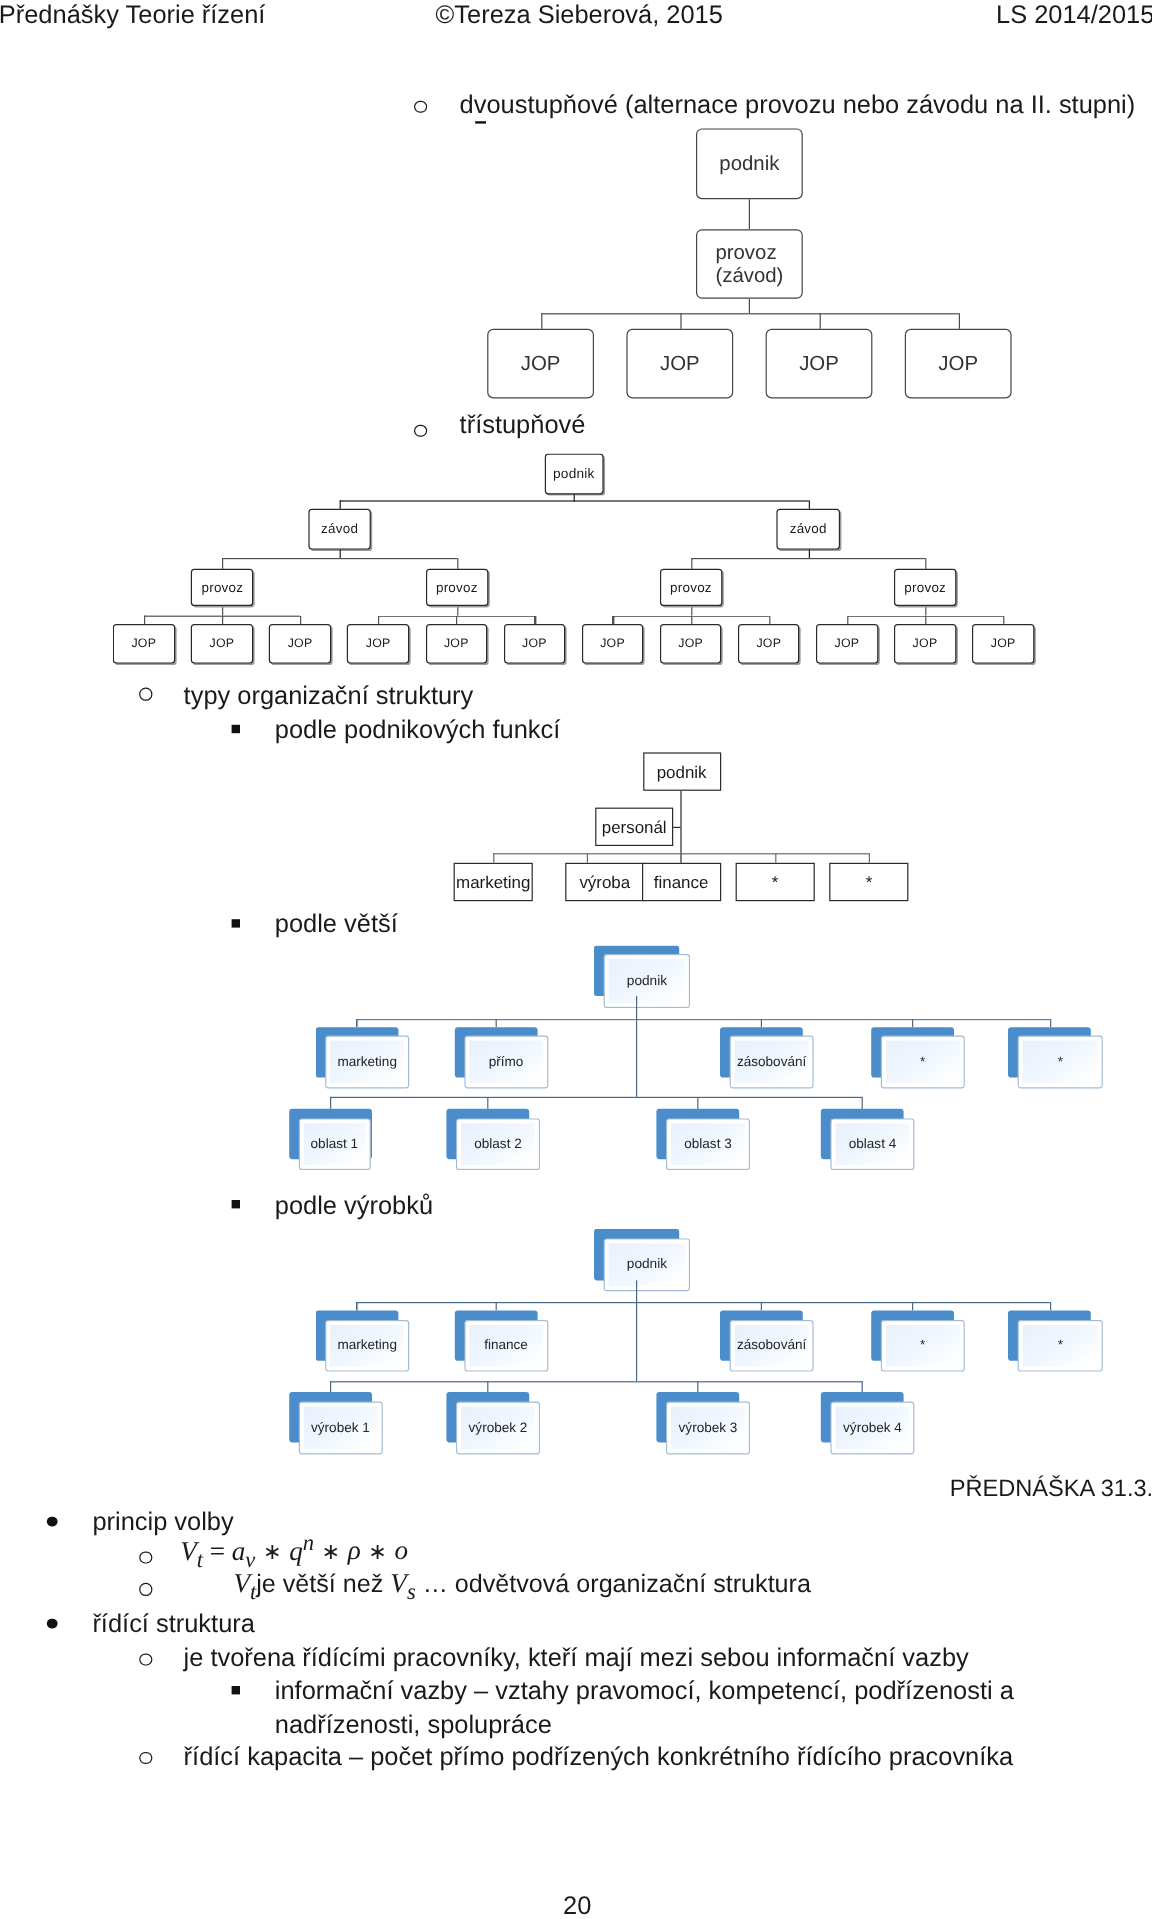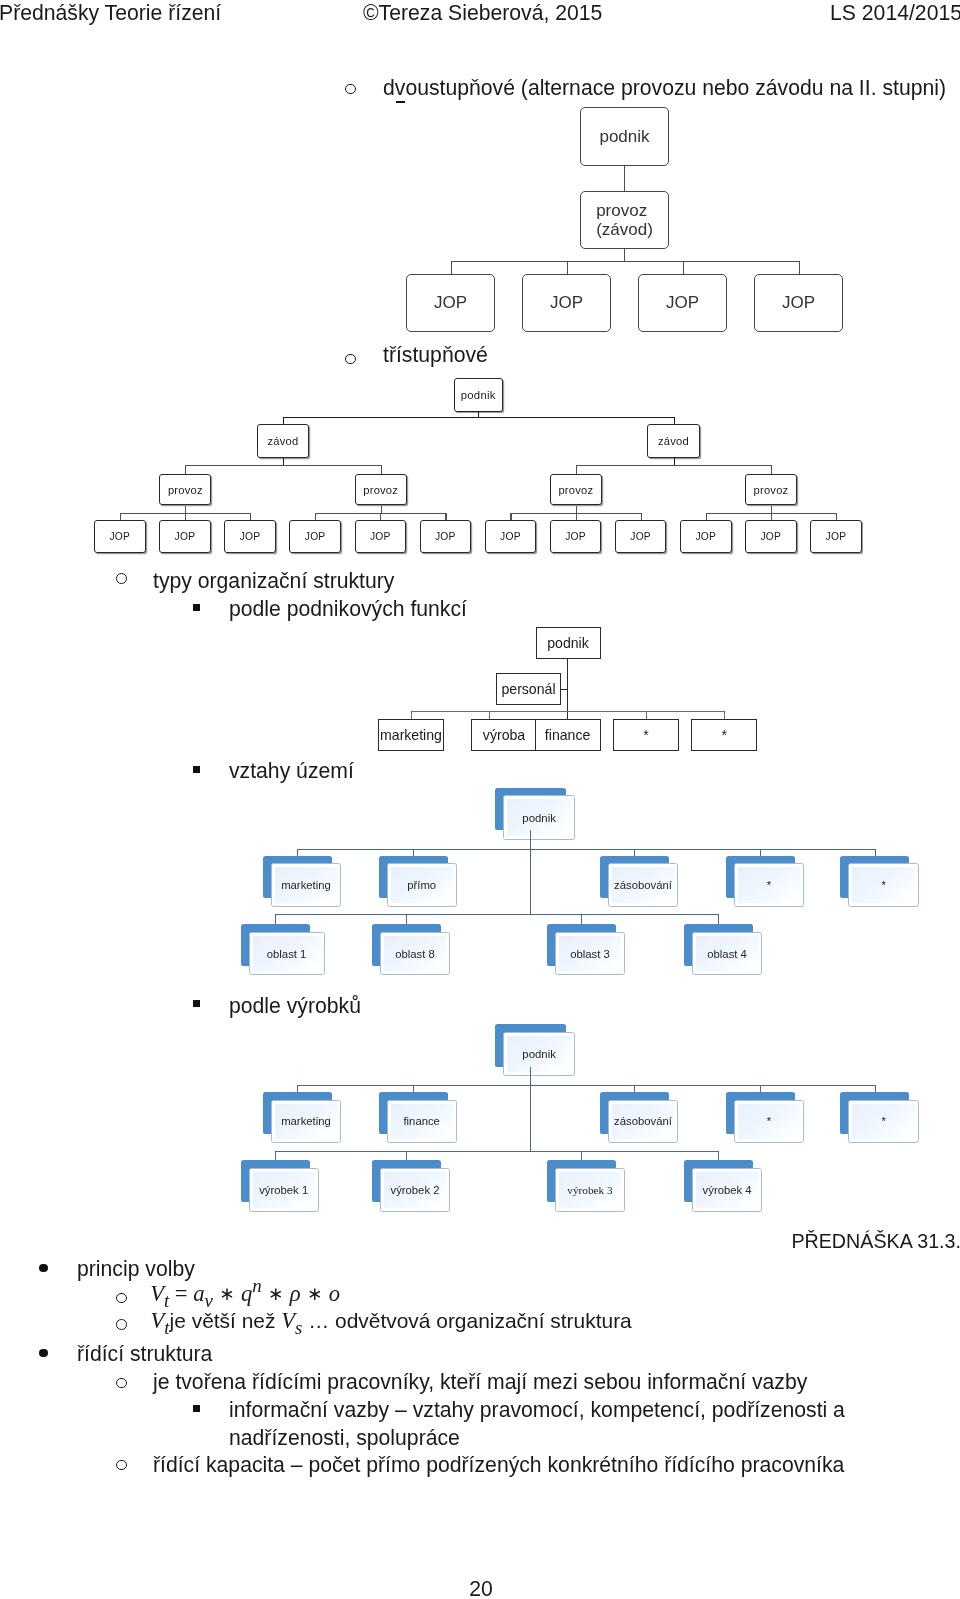--- a/index.html
+++ b/index.html
@@ -76,37 +76,37 @@
       <div class="li" style="left:0;top:0;">
         <div class="bul bul-circ" style="left:116px;top:573px;"></div>
         <div class="txt" style="left:153px;top:567px;">typy organizační struktury</div>
       </div>
       <div class="li" style="left:0;top:0;">
         <div class="bul bul-sq" style="left:193px;top:603.8px;"></div>
         <div class="txt" style="left:229px;top:595px;">podle podnikových funkcí</div>
       </div>
       <div class="li" style="left:0;top:0;">
         <div class="bul bul-sq" style="left:193px;top:765.8px;"></div>
-        <div class="txt" style="left:229px;top:757px;">vztahy území</div>
+        <div class="txt" style="left:229px;top:757px;">podle větší</div>
       </div>
       <div class="li" style="left:0;top:0;">
         <div class="bul bul-sq" style="left:193px;top:1000.2px;"></div>
         <div class="txt" style="left:229px;top:991.5px;">podle výrobků</div>
       </div>
       <div class="li" style="left:0;top:0;">
         <div class="bul bul-disc" style="left:39px;top:1263.6px;"></div>
         <div class="txt" style="left:77px;top:1255px;">princip volby</div>
       </div>
       <div class="li" style="left:0;top:0;">
         <div class="bul bul-circ" style="left:116px;top:1292.7px;"></div>
         <div class="txt" style="left:150.2px;top:1277px;font-family:'Liberation Serif',serif;font-style:italic;font-size:22.6px;line-height:1;"><span>V<sub>t</sub></span><span style="font-style:normal;padding:0 5.6px">=</span><span>a<sub>v</sub></span><span style="font-style:normal;font-size:0.82em;padding:0 6.3px;position:relative;top:-1px;">∗</span><span>q<sup>n</sup></span><span style="font-style:normal;font-size:0.82em;padding:0 6.3px;position:relative;top:-1px;">∗</span><span>ρ</span><span style="font-style:normal;font-size:0.82em;padding:0 6.3px;position:relative;top:-1px;">∗</span><span>o</span></div>
       </div>
       <div class="li" style="left:0;top:0;">
         <div class="bul bul-circ" style="left:116px;top:1319px;"></div>
-        <div class="txt" style="left:150.5px;top:1307px;font-size:20.95px;"><span style="font-family:'Liberation Serif',serif;font-style:italic;font-size:22.6px;line-height:1;">V<sub>t</sub></span><span>je větší než </span><span style="font-family:'Liberation Serif',serif;font-style:italic;font-size:22.6px;line-height:1;">V<sub>s</sub></span><span> … odvětvová organizační struktura</span></div>
+        <div class="txt" style="left:150.5px;top:1307px;font-size:20.95px;"><span style="font-family:'Liberation Serif',serif;font-style:italic;font-size:22.6px;line-height:1;margin-left:44px;">V<sub>t</sub></span><span>je větší než </span><span style="font-family:'Liberation Serif',serif;font-style:italic;font-size:22.6px;line-height:1;">V<sub>s</sub></span><span> … odvětvová organizační struktura</span></div>
       </div>
       <div class="li" style="left:0;top:0;">
         <div class="bul bul-disc" style="left:39px;top:1348.6px;"></div>
         <div class="txt" style="left:77px;top:1340px;">řídící struktura</div>
       </div>
       <div class="li" style="left:0;top:0;">
         <div class="bul bul-circ" style="left:116px;top:1377.5px;"></div>
         <div class="txt" style="left:153px;top:1368px;">je tvořena řídícími pracovníky, kteří mají mezi sebou informační vazby</div>
       </div>
       <div class="li" style="left:0;top:0;">
@@ -217,29 +217,29 @@
         <div class="sbox" style="left:840.4px;top:855.5px;width:78px;height:51.5px;">
           <div class="sh" style="width:69px;height:42px;"></div>
           <div class="fr" style="left:8.1px;top:7.9px;width:70.2px;height:43.5px;font-size:11.3px;">
             <span>*</span>
           </div>
         </div>
         <div class="bln" style="left:275.4px;top:914.3px;width:443.5px;height:1px;"></div>
         <div class="bln" style="left:275px;top:914.3px;width:1px;height:9.600000000000023px;"></div>
         <div class="sbox" style="left:240.5px;top:923.9px;width:78px;height:51.5px;">
           <div class="sh" style="width:69px;height:42px;"></div>
-          <div class="fr" style="left:8.1px;top:7.9px;width:76px;height:43.5px;font-size:11.3px;">
+          <div class="fr" style="left:8.1px;top:7.9px;width:60px;height:43.5px;font-size:11.3px;">
             <span>oblast 1</span>
           </div>
         </div>
         <div class="bln" style="left:406.3px;top:914.3px;width:1px;height:9.600000000000023px;"></div>
         <div class="sbox" style="left:371.8px;top:923.9px;width:78px;height:51.5px;">
           <div class="sh" style="width:69px;height:42px;"></div>
           <div class="fr" style="left:8.1px;top:7.9px;width:70.2px;height:43.5px;font-size:11.3px;">
-            <span>oblast 8</span>
+            <span>oblast 2</span>
           </div>
         </div>
         <div class="bln" style="left:581.3px;top:914.3px;width:1px;height:9.600000000000023px;"></div>
         <div class="sbox" style="left:546.8px;top:923.9px;width:78px;height:46px;">
           <div class="sh" style="width:69px;height:42px;"></div>
           <div class="fr" style="left:8.1px;top:7.9px;width:70.2px;height:43.5px;font-size:11.3px;">
             <span>oblast 3</span>
           </div>
         </div>
         <div class="bln" style="left:718.4px;top:914.3px;width:1px;height:9.600000000000023px;"></div>
@@ -303,21 +303,21 @@
           </div>
         </div>
         <div class="bln" style="left:406.3px;top:1150.6px;width:1px;height:9.600000000000136px;"></div>
         <div class="sbox" style="left:371.8px;top:1160.2px;width:78px;height:51.5px;">
           <div class="sh" style="width:69px;height:42px;"></div>
           <div class="fr" style="left:8.1px;top:7.9px;width:70.2px;height:43.5px;font-size:11.3px;">
             <span>výrobek 2</span>
           </div>
         </div>
         <div class="bln" style="left:581.3px;top:1150.6px;width:1px;height:9.600000000000136px;"></div>
-        <div class="sbox" style="left:546.8px;top:1160.2px;width:78px;height:51.5px;font-family:Liberation Serif, serif;">
+        <div class="sbox" style="left:546.8px;top:1160.2px;width:78px;height:51.5px;">
           <div class="sh" style="width:69px;height:42px;"></div>
           <div class="fr" style="left:8.1px;top:7.9px;width:70.2px;height:43.5px;font-size:11.3px;">
             <span>výrobek 3</span>
           </div>
         </div>
         <div class="bln" style="left:718.4px;top:1150.6px;width:1px;height:9.600000000000136px;"></div>
         <div class="sbox" style="left:683.9px;top:1160.2px;width:78px;height:50px;">
           <div class="sh" style="width:69px;height:42px;"></div>
           <div class="fr" style="left:8.1px;top:7.9px;width:70.2px;height:43.5px;font-size:11.3px;">
             <span>výrobek 4</span>

